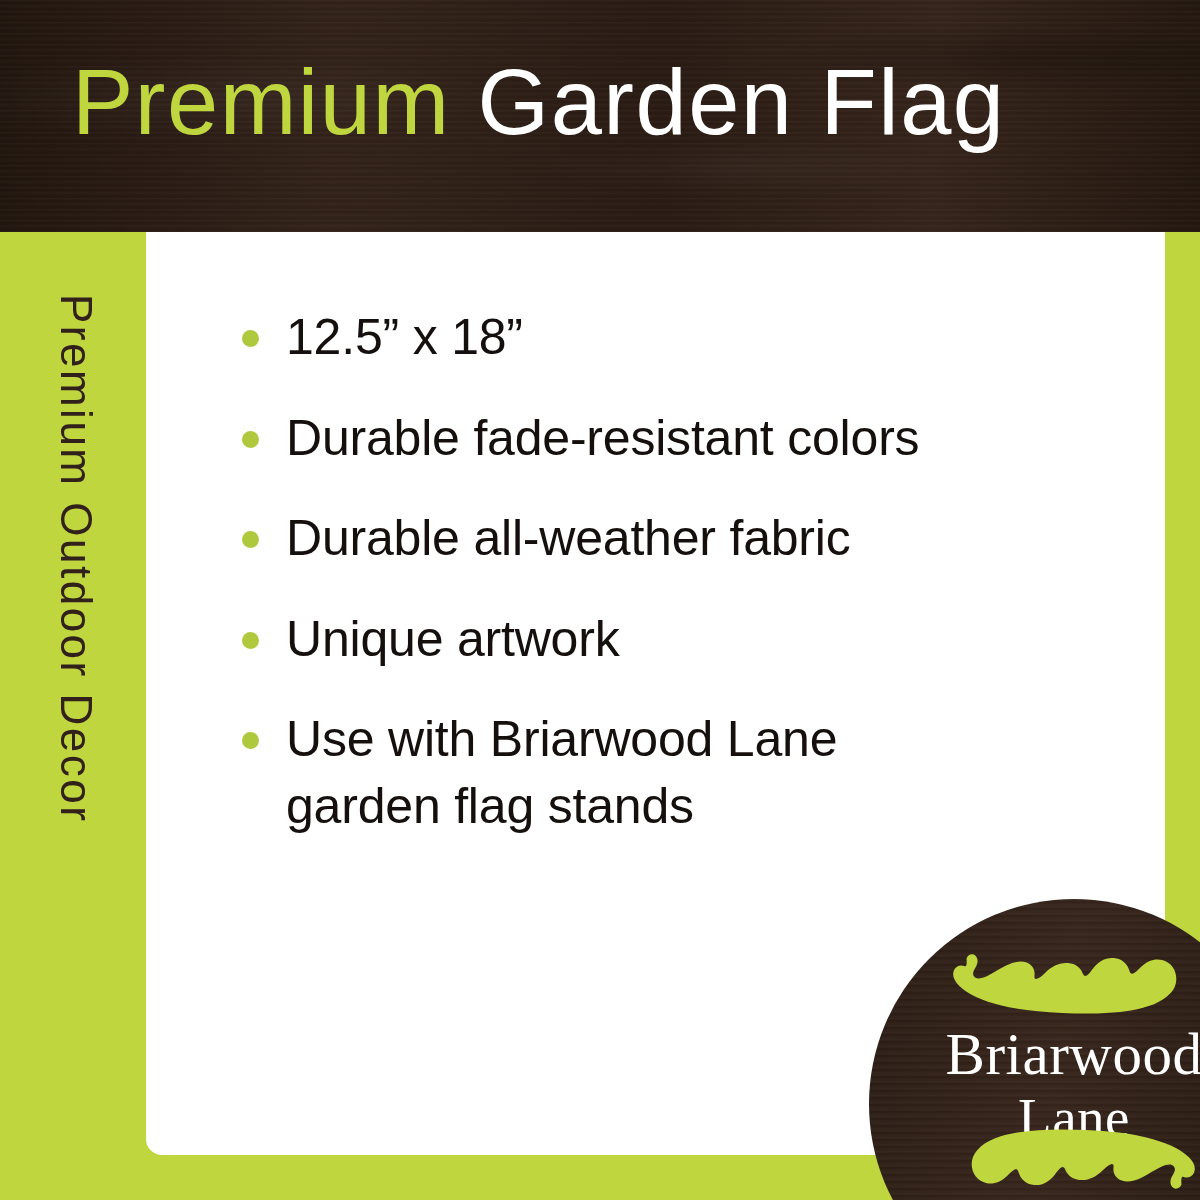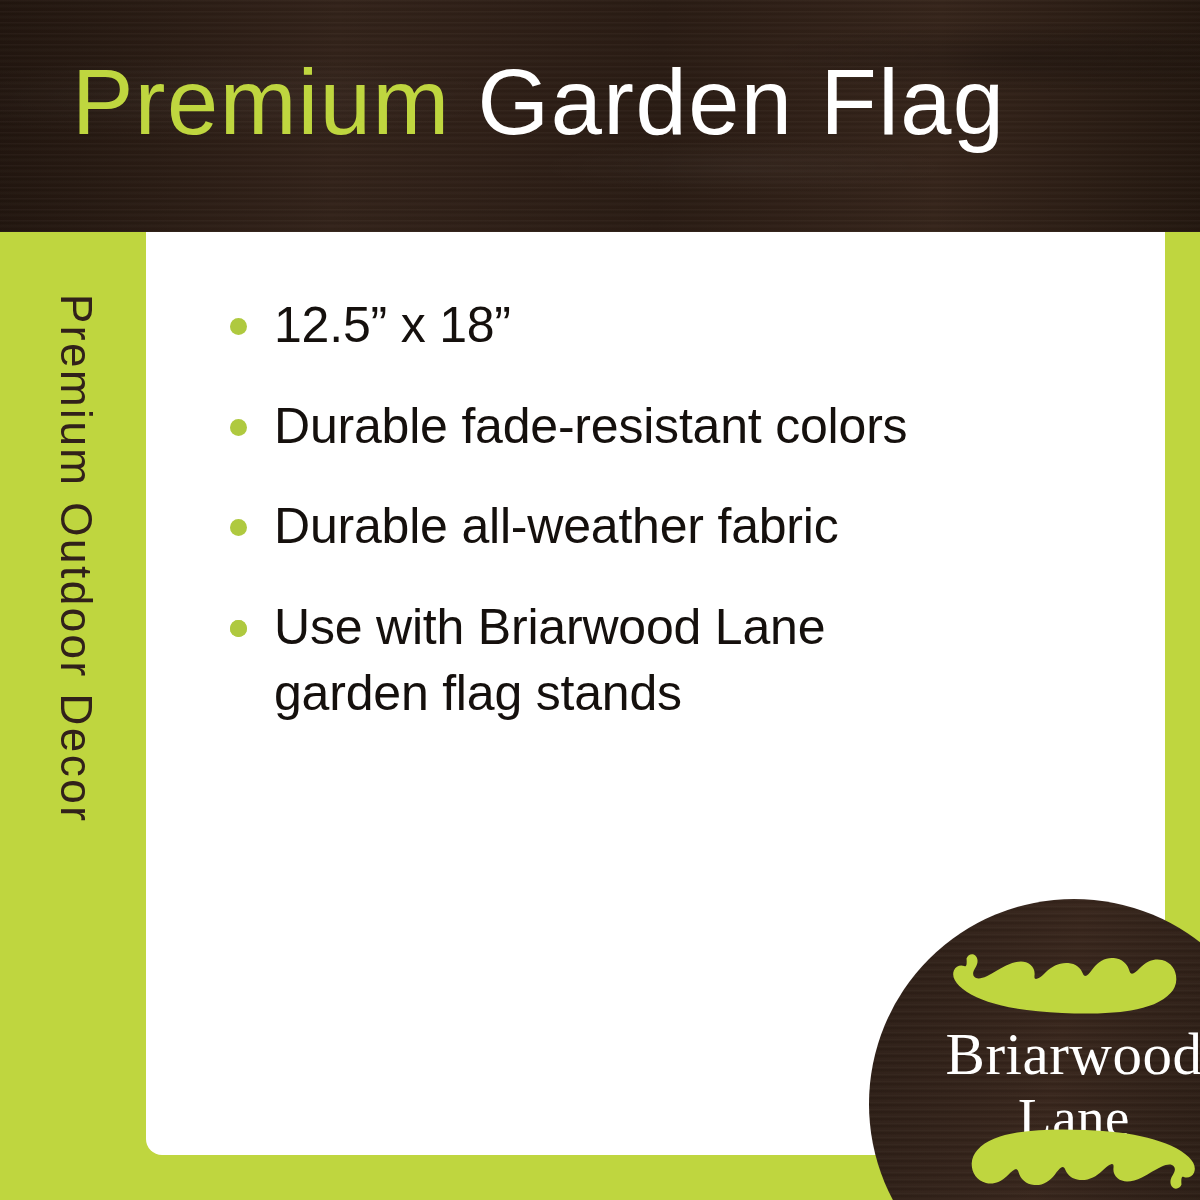--- a/index.html
+++ b/index.html
@@ -128,21 +128,21 @@
     height: 968px;
     background: #BFD63F;
   }
 
   
   .feature-list {
     position: absolute;
     left: 226px;
     top: 292px;
     width: 760px;
-    margin: 0;
+    margin: 12px;
     padding: 0;
     list-style: none;
   }
   .feature-item {
     position: relative;
     padding-left: 48px;
     margin-bottom: 34px;
     color: #15100D;
     font-size: 50px;
     line-height: 1.33;
@@ -250,20 +250,21 @@
     <li class="feature-item">
       <span class="bullet-dot"></span>
       <span>Durable fade-resistant colors</span>
     </li>
     <li class="feature-item">
       <span class="bullet-dot"></span>
       <span>Durable all-weather fabric</span>
     </li>
     <li class="feature-item">
       <span class="bullet-dot"></span>
+      <span>Unique artwork</span>
     </li>
     <li class="feature-item">
       <span class="bullet-dot"></span>
       <span>Use with Briarwood Lane garden flag stands</span>
     </li>
   </ul>
 
   <div class="logo-badge">
 
     <svg class="logo-leaf top" viewBox="0 0 268 78" aria-hidden="true">

